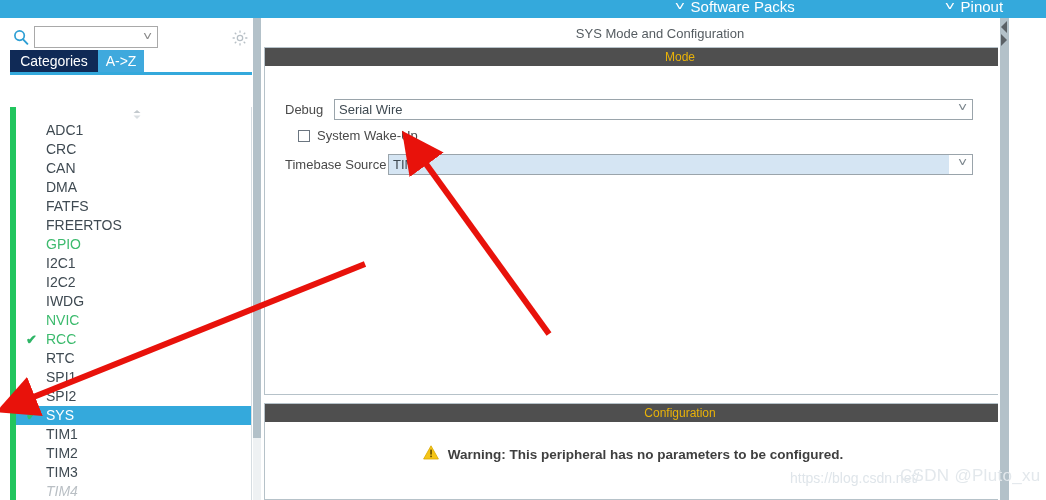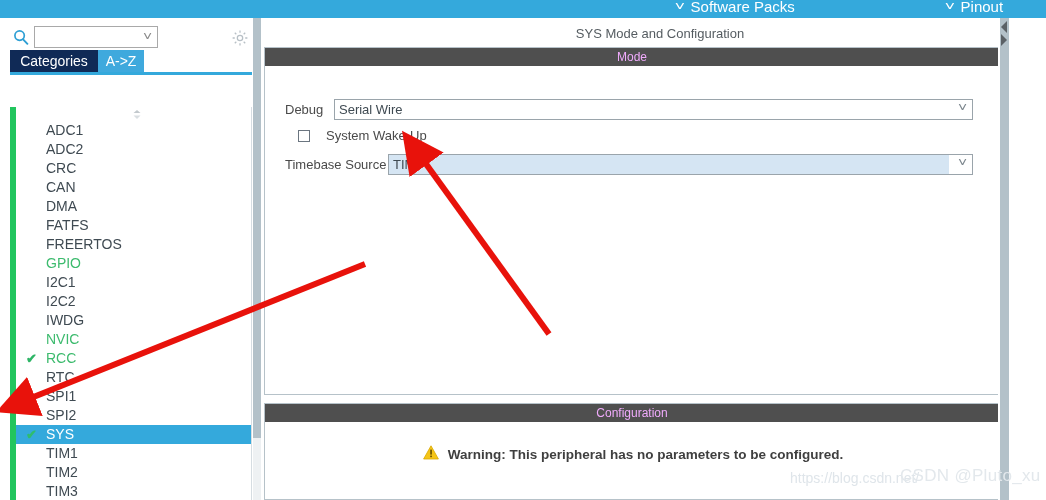--- a/index.html
+++ b/index.html
@@ -211,23 +211,24 @@
   }
   .group-mode { top: 29px; height: 348px; }
   .group-config { top: 385px; height: 97px; }
   .group-head {
     position: absolute;
     left: 0; top: 0;
     width: 100%;
     height: 18px;
     line-height: 18px;
     background: #4f4f4f;
-    color: #f0abfc;
+    color: #eab308;
     font-size: 12px;
     text-align: center;
+    padding-left: 48px;
   }
 
   
   .form-label {
     position: absolute;
     font-size: 13px;
     color: #4a4a4a;
     white-space: nowrap;
   }
   .lbl-debug { left: 20px; top: 54px; }
@@ -266,21 +267,21 @@
     left: 0; top: 0;
     width: 560px; height: 19px;
     background: #d5e5f3;
   }
 
   .checkrow {
     position: absolute;
     left: 33px; top: 80px;
     display: flex;
     align-items: center;
-    gap: 16px;
+    gap: 7px;
     font-size: 13px;
     color: #4a4a4a;
   }
   .cbox {
     width: 12px; height: 12px;
     border: 1px solid #6b7580;
     background: #ffffff;
     box-sizing: border-box;
   }
 
@@ -401,21 +402,20 @@
 
     <div class="listbox">
       <div class="scrollhint">
         <svg width="12" height="9" viewBox="0 0 12 9">
           <polygon points="6,0 9.5,3 2.5,3" fill="#c3c9cd"></polygon>
           <polygon points="6,9 2.5,5.6 9.5,5.6" fill="#d9dee1"></polygon>
         </svg>
       </div>
       <div class="plist" id="plist">
           <div class="pitem"><span>ADC1</span></div>
-          <div class="pitem"><span>ADC2</span></div>
           <div class="pitem"><span>CRC</span></div>
           <div class="pitem"><span>CAN</span></div>
           <div class="pitem"><span>DMA</span></div>
           <div class="pitem"><span>FATFS</span></div>
           <div class="pitem"><span>FREERTOS</span></div>
           <div class="pitem green"><span>GPIO</span></div>
           <div class="pitem"><span>I2C1</span></div>
           <div class="pitem"><span>I2C2</span></div>
           <div class="pitem"><span>IWDG</span></div>
           <div class="pitem green"><span>NVIC</span></div>

